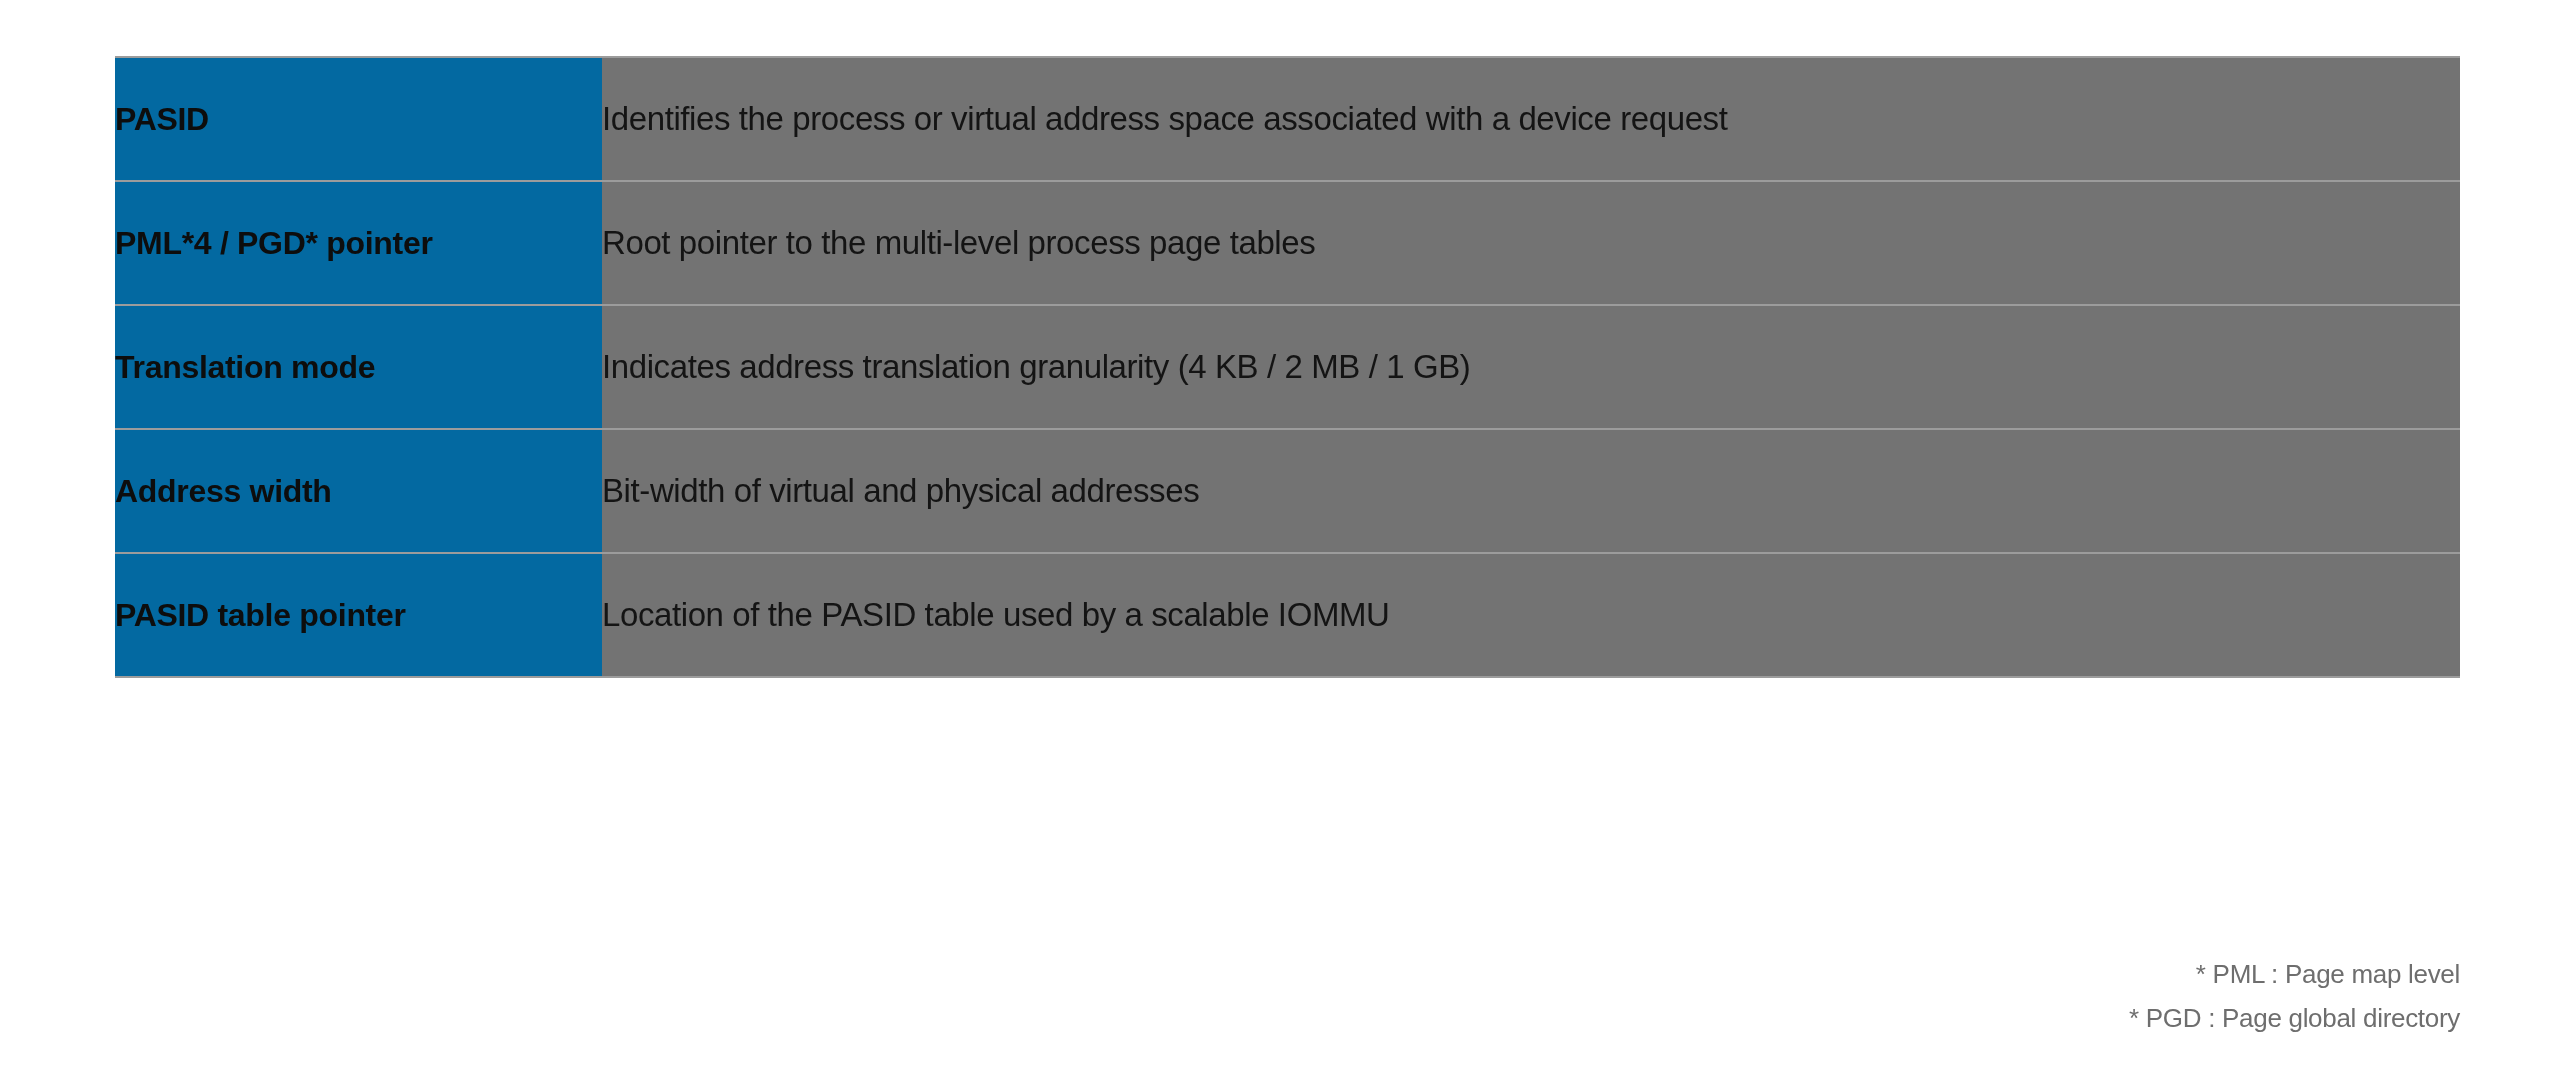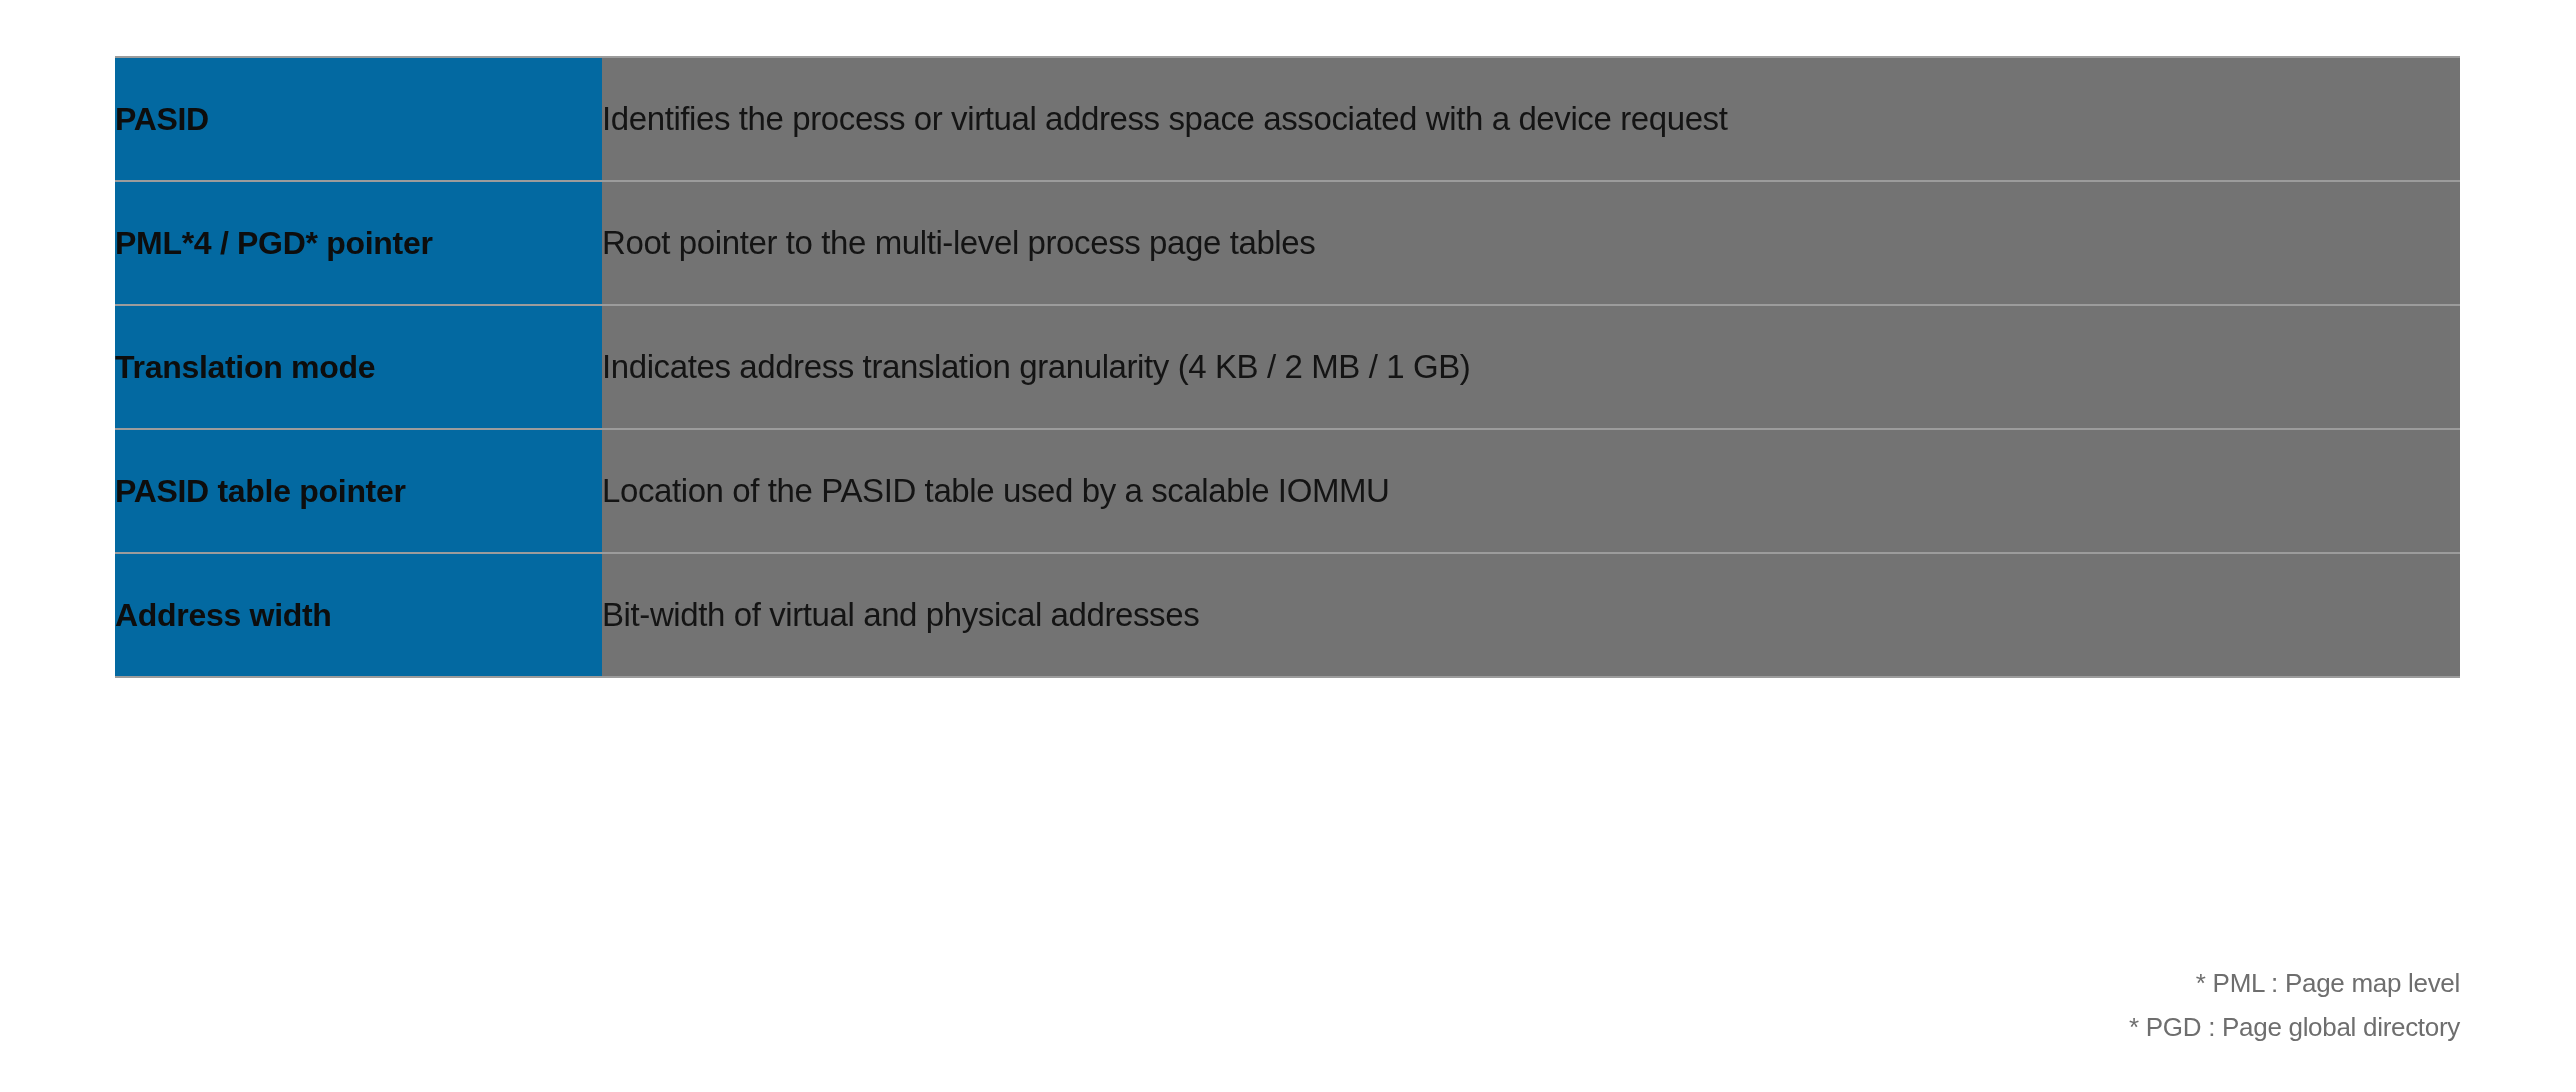--- a/index.html
+++ b/index.html
@@ -82,21 +82,20 @@
     letter-spacing: -0.4px;
     line-height: 1.15;
     white-space: nowrap;
   }
 
   .footnotes {
     position: absolute;
     right: 116px;
     top: 961px;
     text-align: right;
-    margin-top: 9px;
   }
 
   .footnote-line {
     display: block;
     font-size: 26px;
     font-weight: 400;
     color: #6e6e6e;
     letter-spacing: -0.3px;
     line-height: 1.0;
     white-space: nowrap;
@@ -142,33 +141,33 @@
           </td>
           <td class="desc-cell">
             <span class="desc-text">Indicates address translation granularity (4 KB / 2 MB / 1 GB)</span>
           </td>
         </tr>
 
 
 
         <tr>
           <td class="term-cell">
-            <span class="term-text">PASID table pointer</span>
+            <span class="term-text">Address width</span>
           </td>
           <td class="desc-cell">
-            <span class="desc-text">Location of the PASID table used by a scalable IOMMU</span>
+            <span class="desc-text">Bit-width of virtual and physical addresses</span>
           </td>
         </tr>
 
         <tr>
           <td class="term-cell">
-            <span class="term-text">Address width</span>
+            <span class="term-text">PASID table pointer</span>
           </td>
           <td class="desc-cell">
-            <span class="desc-text">Bit-width of virtual and physical addresses</span>
+            <span class="desc-text">Location of the PASID table used by a scalable IOMMU</span>
           </td>
         </tr>
 
       </tbody>
     </table>
   </div>
 
   <div class="footnotes">
     <span class="footnote-line">* PML : Page map level</span>
     <span class="footnote-line">* PGD : Page global directory</span>

